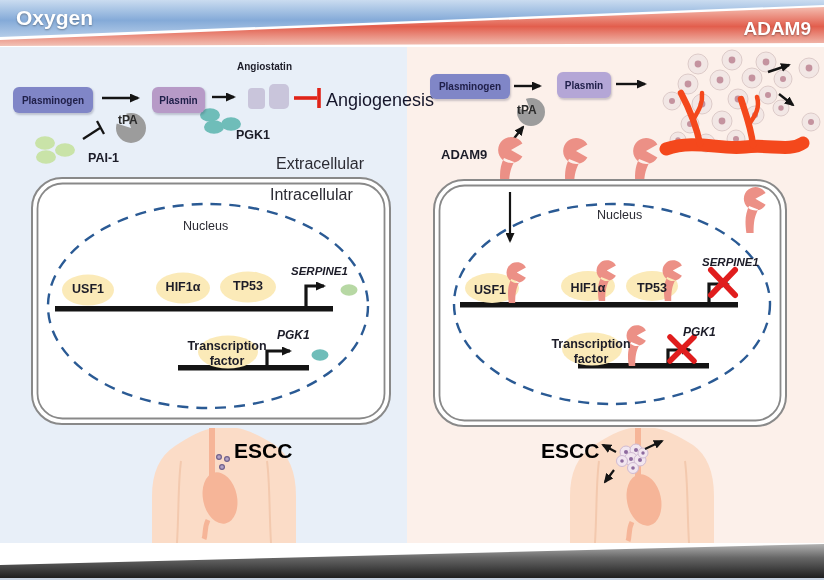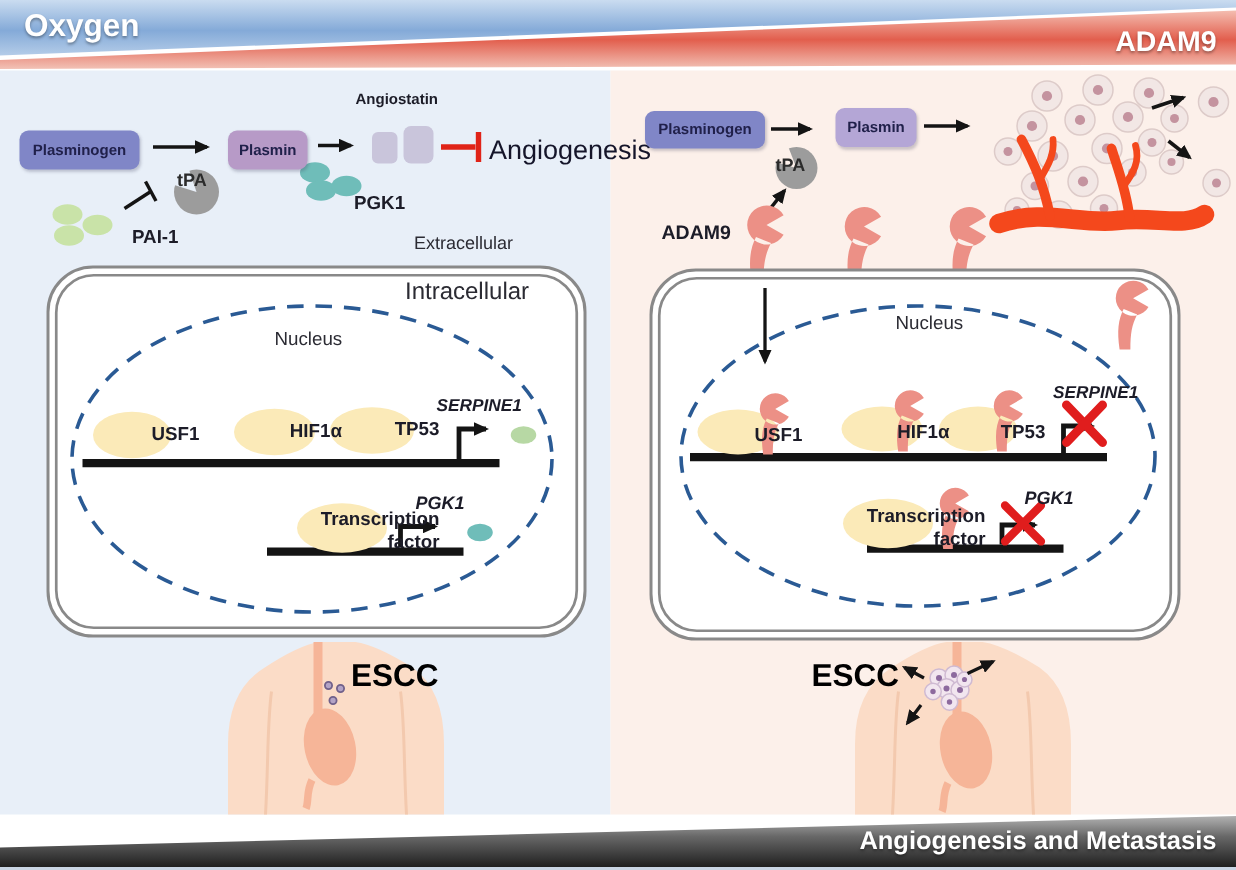--- a/index.html
+++ b/index.html
@@ -2,21 +2,21 @@
 <html><head>
 <meta charset="utf-8">
 <style>
   html,body{margin:0;padding:0;background:#ffffff;}
   .canvas{position:relative;width:824px;height:580px;overflow:hidden;background:#ffffff;
           font-family:"Liberation Sans",sans-serif;}
   .layer{position:absolute;left:0;top:0;}
   .lbl{position:absolute;white-space:nowrap;color:#1c1c28;line-height:1.05;}
   .b{font-weight:bold;}
   .i{font-style:italic;}
-  .ctr{text-align:right;padding-left:20px;}
+  .ctr{text-align:center;}
   .box{position:absolute;display:flex;align-items:center;justify-content:center;
        font-weight:bold;color:#20204a;border-radius:6px;font-size:10px;
        box-shadow:1px 1.5px 2px rgba(60,60,90,.25);}
   .banner-txt{position:absolute;color:#ffffff;font-weight:bold;text-shadow:0 1px 2px rgba(0,0,0,.35);}
 </style>
 </head>
 <body>
 
 <div class="canvas">
 
@@ -273,30 +273,29 @@
         <line x1="614" y1="470" x2="605" y2="482" stroke="#141414" stroke-width="2.2" marker-end="url(#arw)"></line>
       </g>
     </g>
 
     <polygon points="0,565 824,544 824,578 0,578" fill="url(#gGray)"></polygon>
     <rect x="0" y="578" width="824" height="2.5" fill="#c9d5e4"></rect>
   </svg>
 
   <div class="banner-txt" style="left:16px;top:6px;font-size:21px;">Oxygen</div>
   <div class="banner-txt" style="right:13px;top:18px;font-size:19px;">ADAM9</div>
-  <div class="banner-txt" style="right:13px;top:551px;font-size:17px;">Angiogenesis and Metastasis</div>
 
   <div class="box" style="left:13px;top:87px;width:80px;height:26px;background:#8086c7;">Plasminogen</div>
   <div class="box" style="left:152px;top:87px;width:53px;height:26px;background:#b79ac7;">Plasmin</div>
   <div class="lbl" style="left:118px;top:114px;font-size:12px;font-weight:600;color:#2b2b2b;">tPA</div>
   <div class="lbl b" style="left:88px;top:152px;font-size:12.5px;">PAI-1</div>
   <div class="lbl b" style="left:237px;top:62px;font-size:10px;">Angiostatin</div>
   <div class="lbl" style="left:326px;top:91px;font-size:18px;color:#15152a;">Angiogenesis</div>
   <div class="lbl b" style="left:236px;top:129px;font-size:12.5px;">PGK1</div>
-  <div class="lbl" style="left:276px;top:156px;font-size:12px;color:#2b2b33;">Extracellular</div>
+  <div class="lbl" style="left:276px;top:156px;font-size:16px;color:#2b2b33;">Extracellular</div>
   <div class="lbl" style="left:270px;top:187px;font-size:16px;color:#2b2b33;">Intracellular</div>
   <div class="lbl" style="left:183px;top:220px;font-size:12.5px;color:#2b2b33;">Nucleus</div>
   <div class="lbl b ctr" style="left:63px;top:283px;width:50px;font-size:12.5px;">USF1</div>
   <div class="lbl b ctr" style="left:158px;top:281px;width:50px;font-size:12.5px;">HIF1α</div>
   <div class="lbl b ctr" style="left:223px;top:280px;width:50px;font-size:12.5px;">TP53</div>
   <div class="lbl b i" style="left:291px;top:265px;font-size:11.5px;">SERPINE1</div>
   <div class="lbl b ctr" style="left:181px;top:340px;width:92px;font-size:12.5px;">Transcription</div>
   <div class="lbl b ctr" style="left:181px;top:355px;width:92px;font-size:12.5px;">factor</div>
   <div class="lbl b i" style="left:277px;top:329px;font-size:12px;">PGK1</div>
   <div class="lbl b" style="left:234px;top:440px;font-size:21px;color:#000;">ESCC</div>

